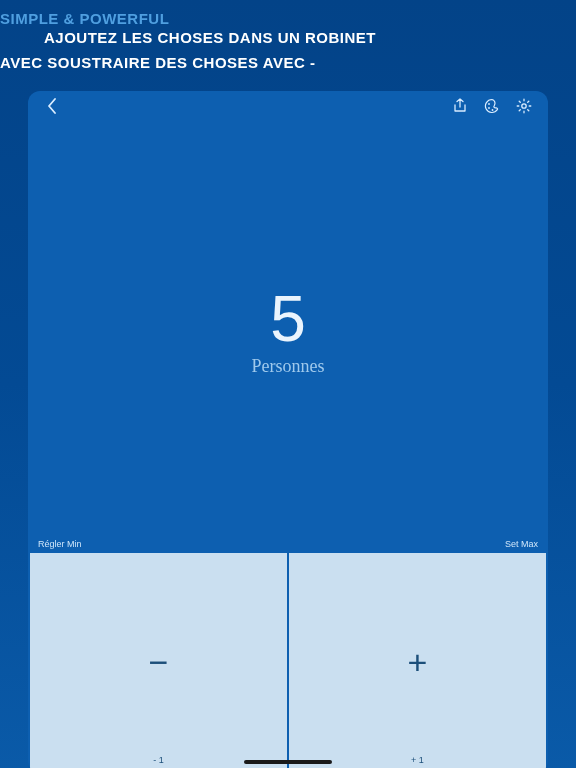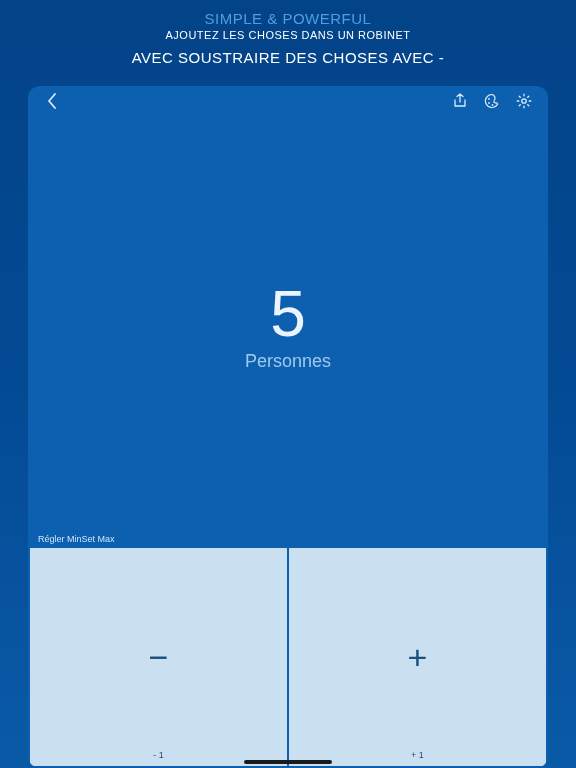--- a/index.html
+++ b/index.html
@@ -1,29 +1,29 @@
 <!DOCTYPE html>
 <html><head>
   <meta charset="utf-8">
   <style>
     * { margin:0; padding:0; box-sizing:border-box; }
     html,body { width:576px; height:768px; overflow:hidden; font-family:-apple-system,Helvetica Neue,Arial,sans-serif; }
     body { background:linear-gradient(180deg,#034388 0%,#034a94 50%,#0a5aa8 100%); }
-    .promo { text-align:center; padding:10px 0 6px; font-weight:400; letter-spacing:.5px; }
+    .promo { text-align:left; padding:10px 0 6px; font-weight:700; letter-spacing:.5px; }
     .promo .l1 { color:#4f9fe0; font-size:15px; }
-    .promo .l2 { color:#ffffff; font-size:11px; margin-top:2px; }
+    .promo .l2 { color:#ffffff; font-size:15px; margin-top:2px;padding-left:44px; }
     .promo .l3 { color:#ffffff; font-size:15px; margin-top:8px; }
     .frame { margin:14px 28px 0; border-radius:12px; overflow:hidden; background:#0d5fb0; height:682px; display:flex; flex-direction:column; }
     .topbar { height:30px; display:flex; align-items:center; padding:0 14px; color:#d8ecff; }
     .spacer { flex:1; }
     .ticon { width:20px; height:20px; display:flex; align-items:center; justify-content:center; margin-left:12px; cursor:pointer; }
     .display { flex:1; display:flex; flex-direction:column; align-items:center; justify-content:center; position:relative; color:#d2e8fa; }
     .count { font-size:64px; font-weight:300; color:#eaf4fd; }
-    .label { font-size:18px; font-weight:400; color:#9fc9ec; margin-top:0; }
-    .minmax { display:flex; padding:2px 10px 4px; font-size:9px; color:#cfe6fa; }
+    .label { font-size:18px; font-weight:400; color:#9fc9ec; margin-top:0;font-family:Liberation Serif, serif; }
+    .minmax { display:flex; justify-content:space-between; padding:2px 10px 4px; font-size:9px; color:#cfe6fa; }
     .pads { display:flex; gap:2px; padding:0 2px 2px; height:220px; }
     .pad { flex:1; background:#cadff0; display:flex; flex-direction:column; align-items:center; justify-content:center; color:#1c4f7a; cursor:pointer; position:relative; }
     .pad .sign { font-size:34px; font-weight:400; }
     .pad .delta { position:absolute; bottom:6px; font-size:9px; }
     .homebar { position:absolute; bottom:4px; left:50%; transform:translateX(-50%); width:88px; height:4px; border-radius:3px; background:#1a1a1a; }
     svg { display:block; }
   </style>
 </head>
 <body>
 

